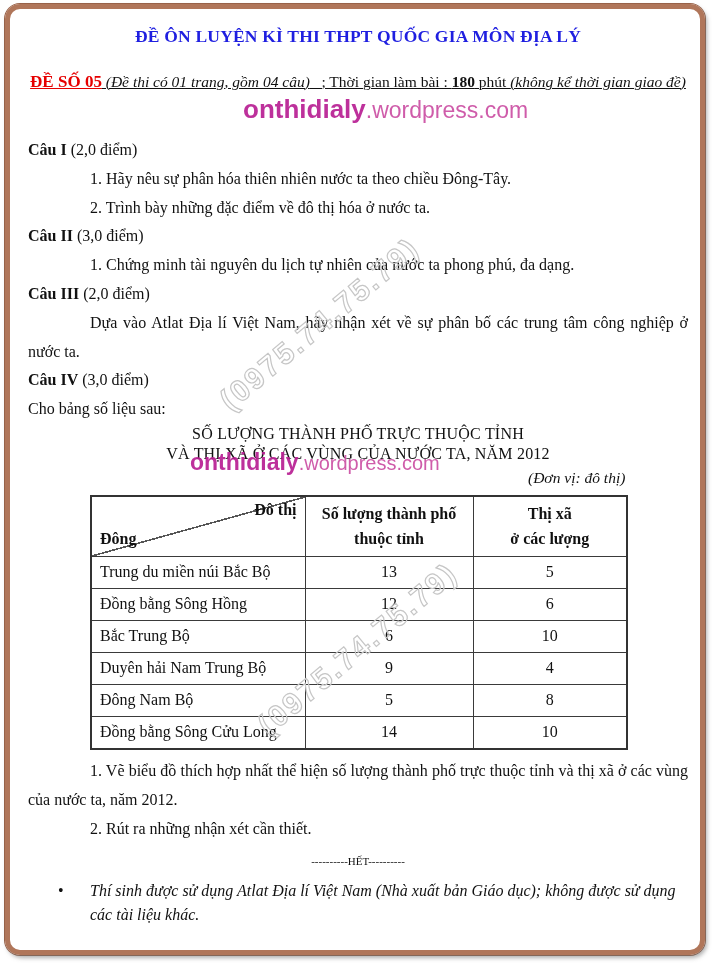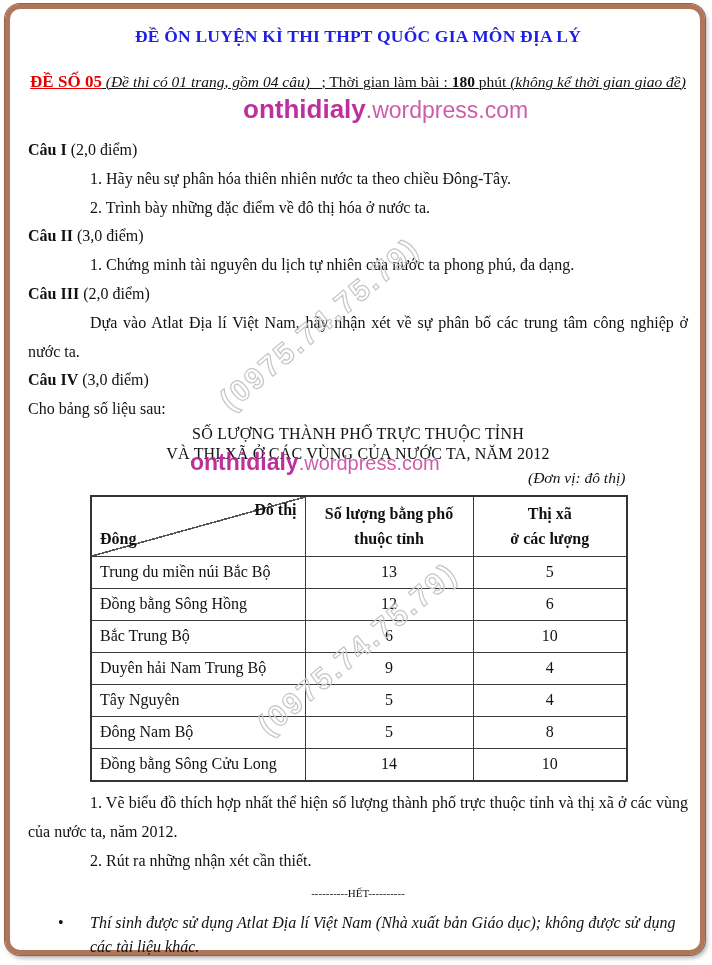--- a/index.html
+++ b/index.html
@@ -127,46 +127,41 @@
           <col style="width:214px">
           <col style="width:168px">
           <col style="width:154px">
         </colgroup>
       <tbody>
           <tr>
         <td class="corner">
           <span class="corner-top">Đô thị</span>
           <span class="corner-bottom">Đông</span>
         </td>
-        <th class="colhead"><span>Số lượng bằng phố</span><br><span>thuộc tỉnh</span></th>
+        <th class="colhead"><span>Số lượng thành phố</span><br><span>thuộc tỉnh</span></th>
         <th class="colhead"><span>Thị xã</span><br><span>ở các lượng</span></th>
       </tr>
       <tr>
             <td class="region">Trung du miền núi Bắc Bộ</td>
             <td class="num">13</td>
             <td class="num">5</td>
           </tr>
       <tr>
             <td class="region">Đồng bằng Sông Hồng</td>
             <td class="num">12</td>
             <td class="num">6</td>
           </tr>
       <tr>
             <td class="region">Bắc Trung Bộ</td>
             <td class="num">6</td>
             <td class="num">10</td>
           </tr>
       <tr>
             <td class="region">Duyên hải Nam Trung Bộ</td>
             <td class="num">9</td>
-            <td class="num">4</td>
-          </tr>
-      <tr>
-            <td class="region">Tây Nguyên</td>
-            <td class="num">5</td>
             <td class="num">4</td>
           </tr>
       <tr>
             <td class="region">Đông Nam Bộ</td>
             <td class="num">5</td>
             <td class="num">8</td>
           </tr>
       <tr>
             <td class="region">Đồng bằng Sông Cửu Long</td>
             <td class="num">14</td>

